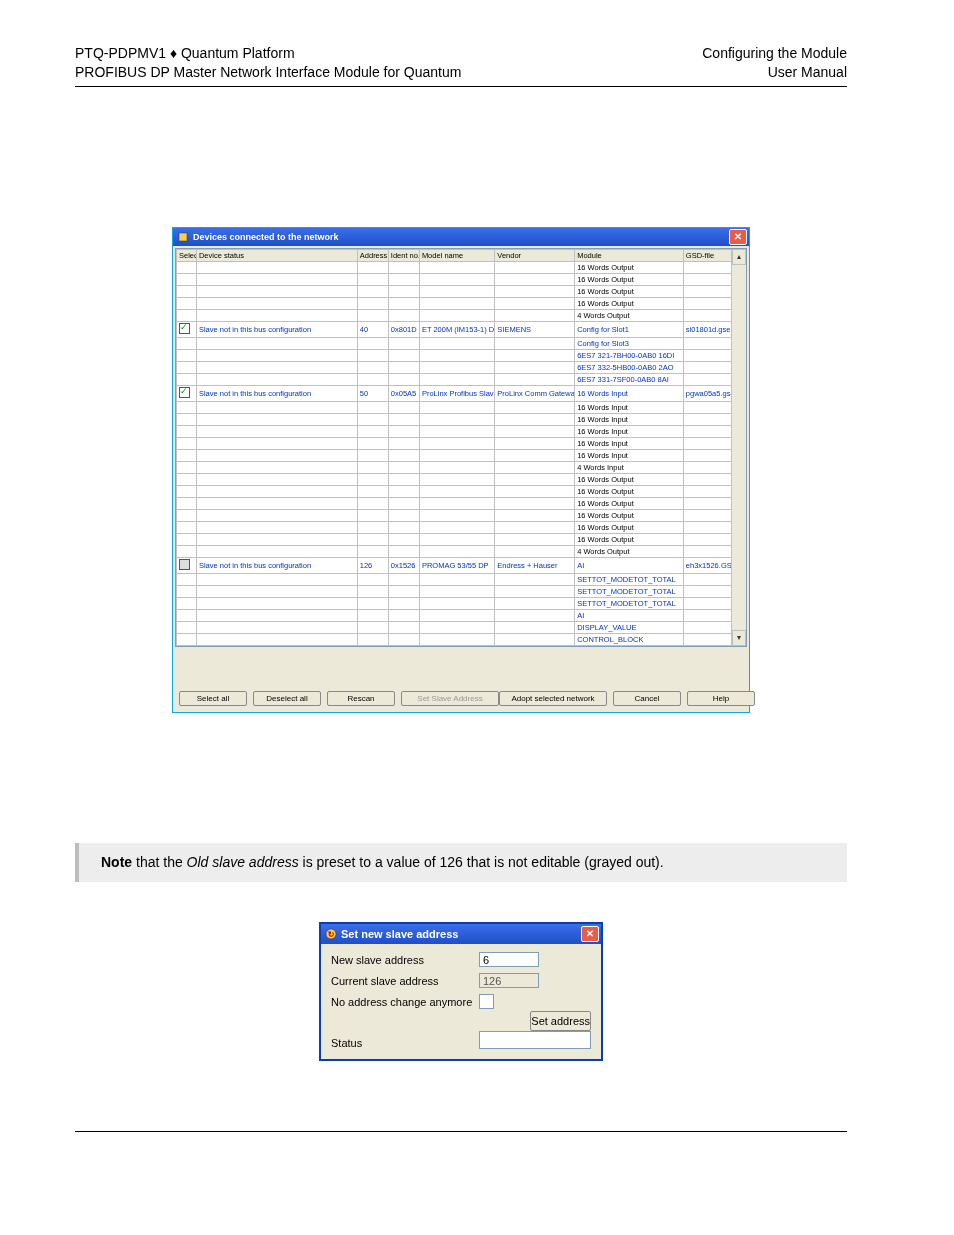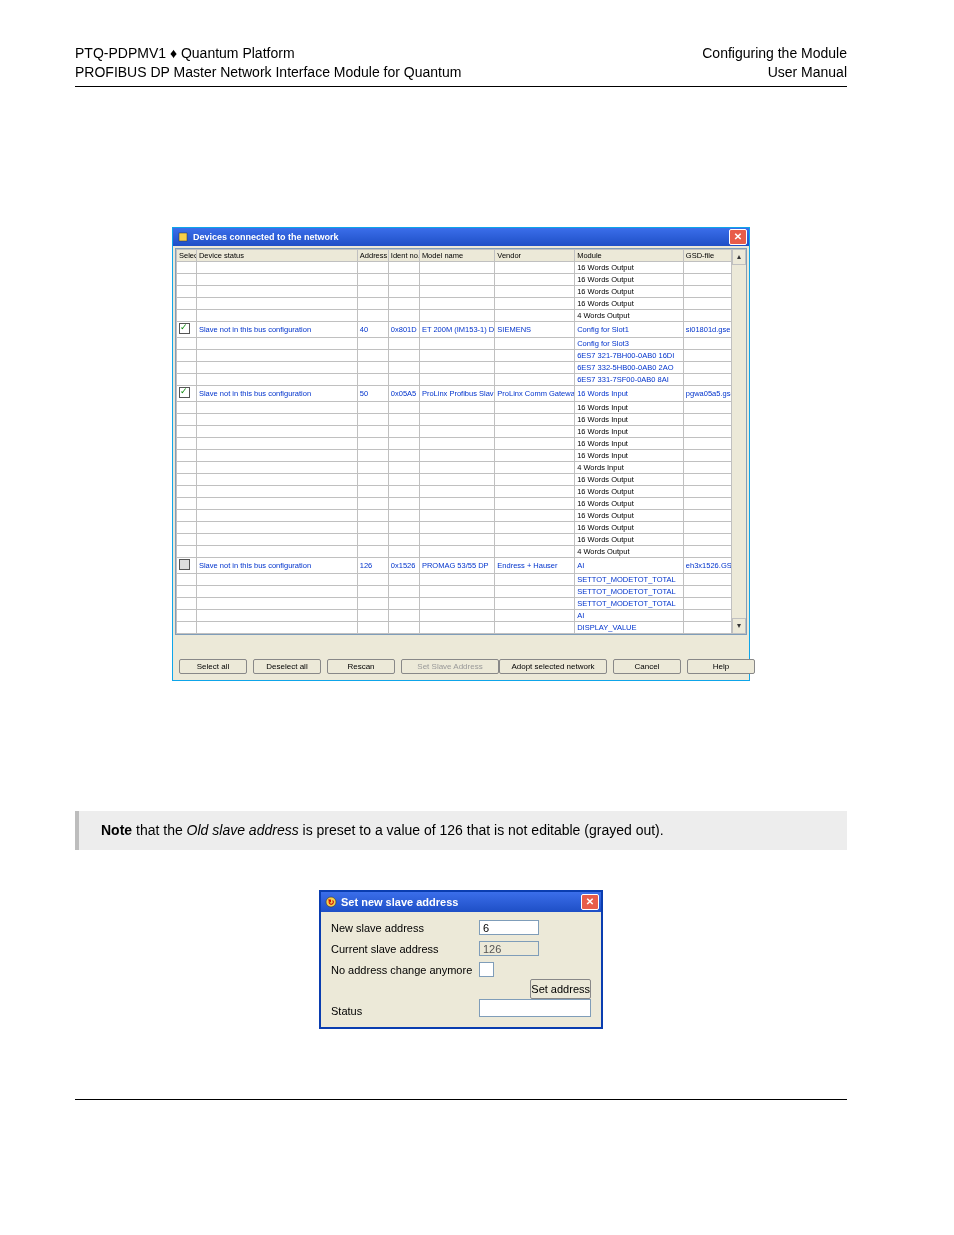--- a/index.html
+++ b/index.html
@@ -122,20 +122,21 @@
   .scroll-right .arrow {
     height:14px; display:flex; align-items:center; justify-content:center;
     font-size:8px; color:#333; background:#ece9d8;
     border:1px solid #c0c0c0;
   }
   .dlg-btns {
     display:flex;
     padding: 24px 6px 6px 6px;
     gap: 0;
     align-items:center;
+    margin-top:20px;
   }
   .dlg-btns .grp-left { display:flex; gap:6px; }
   .dlg-btns .stretch { flex:1; }
   .dlg-btns .grp-right { display:flex; gap:6px; }
   .winbtn {
     font-size: 8px;
     padding: 2px 8px;
     background: #ece9d8;
     border: 1px solid #888;
     border-radius: 2px;
@@ -560,20 +561,30 @@
             <tr class="new">
               <td class="col-select"></td>
               <td class="col-status"></td>
               <td class="col-addr"></td>
               <td class="col-ident"></td>
               <td class="col-model"></td>
               <td class="col-vendor"></td>
               <td class="col-module">DISPLAY_VALUE</td>
               <td class="col-gsd"></td>
             </tr>
+            <tr class="new">
+              <td class="col-select"></td>
+              <td class="col-status"></td>
+              <td class="col-addr"></td>
+              <td class="col-ident"></td>
+              <td class="col-model"></td>
+              <td class="col-vendor"></td>
+              <td class="col-module">CONTROL_BLOCK</td>
+              <td class="col-gsd"></td>
+            </tr>
           </tbody>
       </table>
       <div class="scroll-right">
         <div class="arrow">▴</div>
         <div class="arrow">▾</div>
       </div>
     </div>
 
     <div class="dlg-btns">
       <div class="grp-left">

